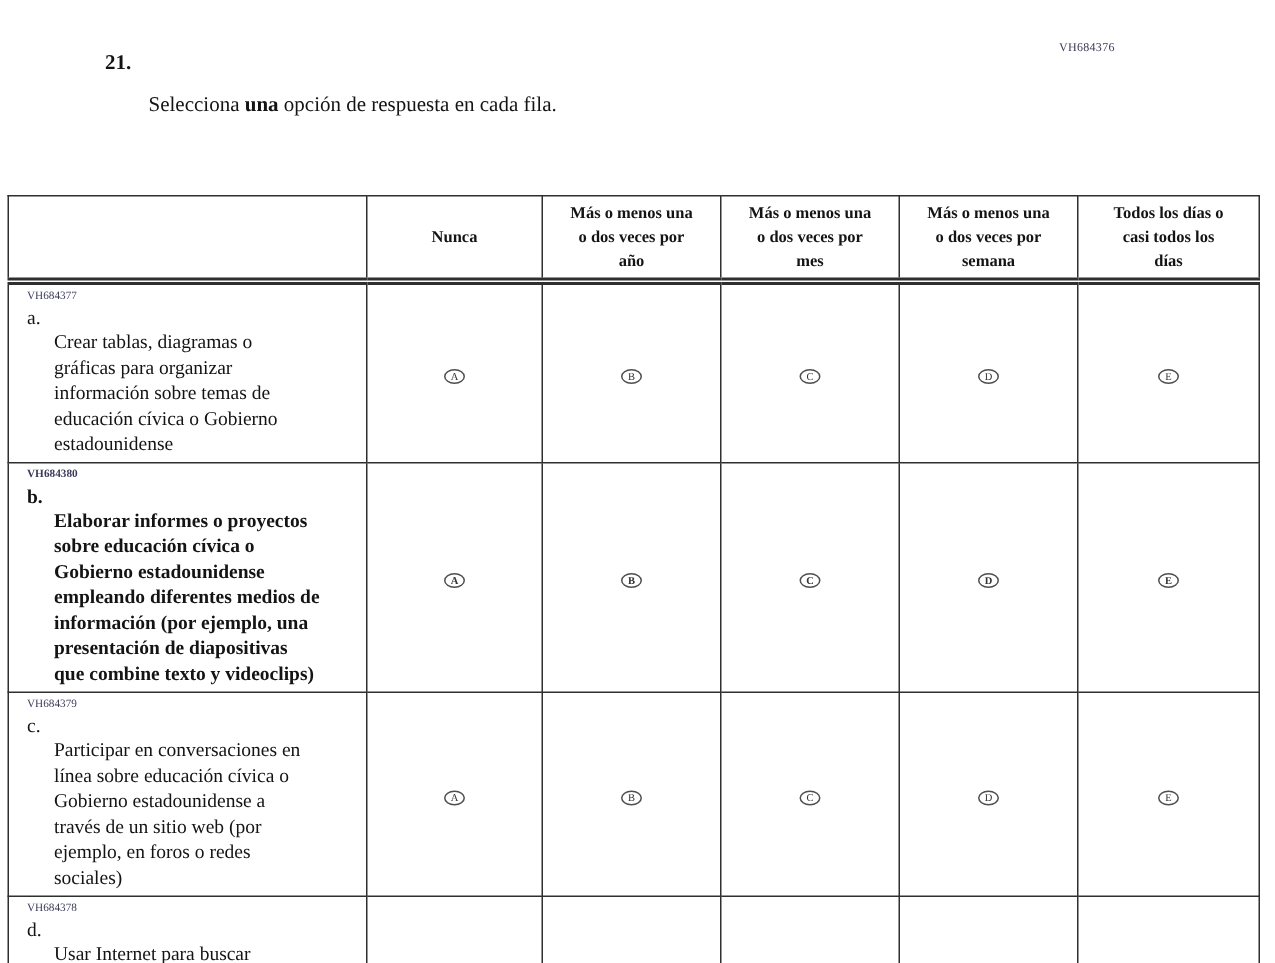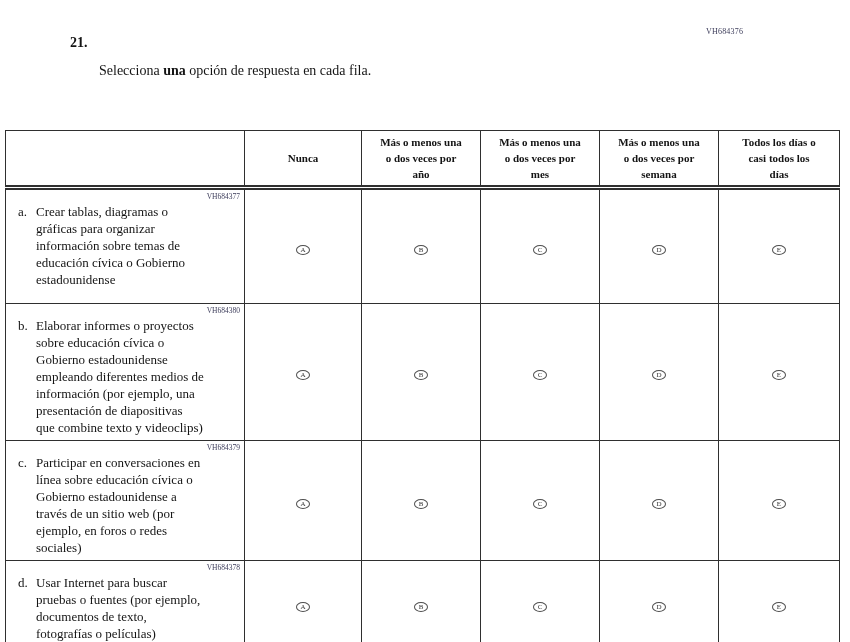--- a/index.html
+++ b/index.html
@@ -60,41 +60,41 @@
     white-space: pre-line;
     height: 52px;
     padding: 3px 2px;
   }
   .matrix td.stem {
     vertical-align: top;
     padding: 2px 4px 4px 12px;
   }
   .row-code {
     display: block;
-    text-align: right;
+    text-align: left;
     font-size: 7.5px;
     line-height: 9px;
     color: #3c3c5a;
   }
   .stem-body {
     display: flex;
     font-size: 13px;
     line-height: 17px;
     margin-top: 2px;
     padding-right: 2px;
   }
   .stem-marker { flex: 0 0 18px; }
-  .stem-text { white-space: pre-line; }
+  .stem-text { white-space: pre-line; margin-top: 16px; }
 
   .matrix td.opt {
     text-align: center;
     vertical-align: middle;
   }
   tr.r-a { height: 116px; }
-  tr.r-b { height: 132px; }
+  tr.r-b { height: 132px; font-weight: bold; }
   tr.r-c { height: 115px; }
   tr.r-d { height: 79px; }
 
   .bubble {
     display: inline-flex;
     align-items: center;
     justify-content: center;
     width: 14px;
     height: 10px;
     border: 1px solid #4f4f4f;

